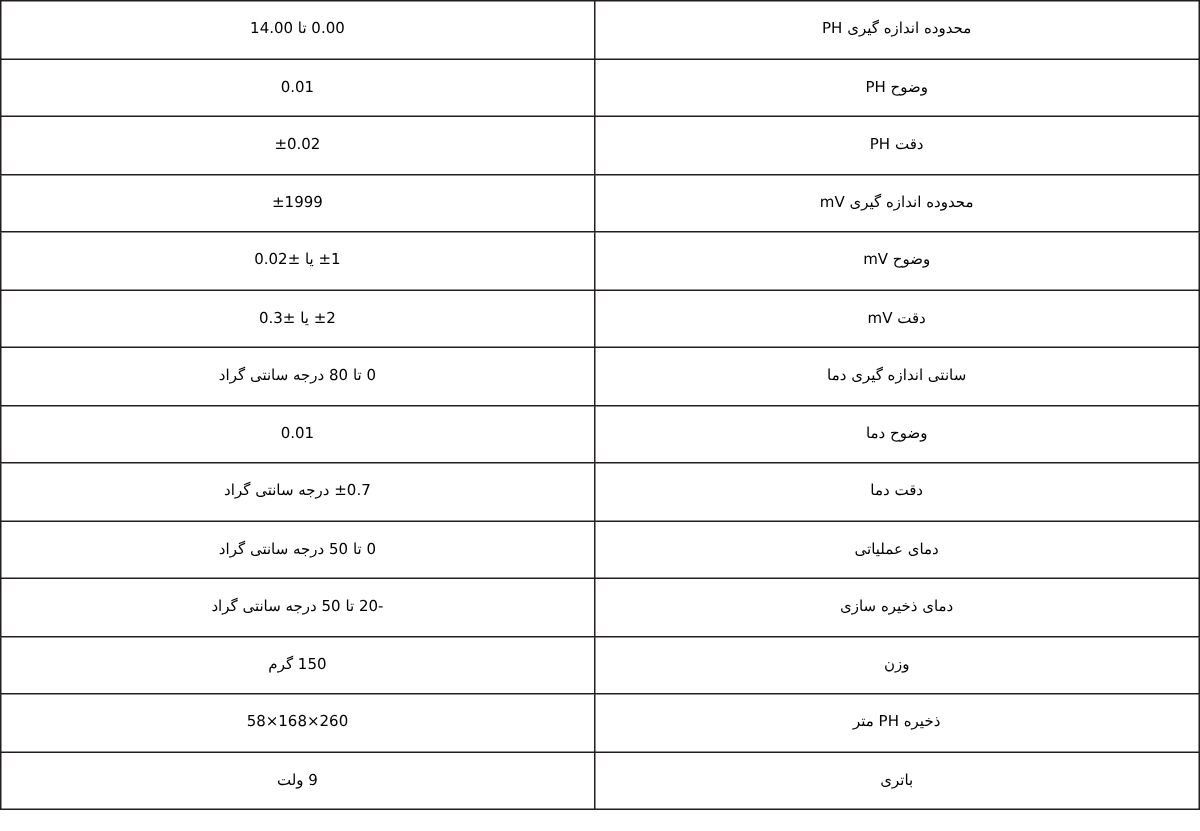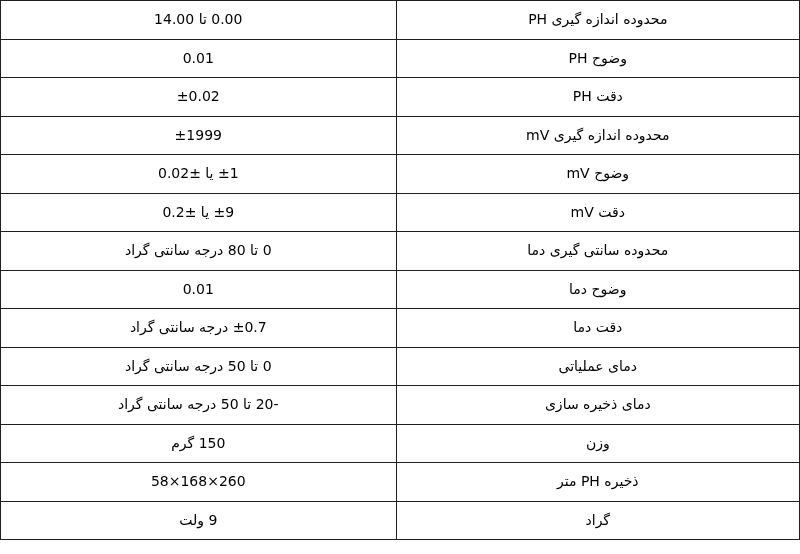--- a/index.html
+++ b/index.html
@@ -20,21 +20,21 @@
     table-layout: fixed;
     direction: rtl;
   }
   .spec-table tr {
     height: 38.5px;
   }
   .spec-table td {
     border: 1px solid #231f20;
     text-align: center;
     vertical-align: middle;
-    font-size: 14px;
+    font-size: 10px;
     line-height: 1.35;
     padding: 2px 2px;
     white-space: nowrap;
   }
   .col-label {
     width: 50.5%;
   }
   .col-value {
     width: 49.5%;
   }
@@ -63,24 +63,24 @@
     <tr>
       <td class="col-label">محدوده اندازه گیری mV</td>
       <td class="col-value val">±1999</td>
     </tr>
     <tr>
       <td class="col-label">وضوح mV</td>
       <td class="col-value val">±1  یا  ±0.02</td>
     </tr>
     <tr>
       <td class="col-label">دقت mV</td>
-      <td class="col-value val">±9  یا  ±0.2</td>
+      <td class="col-value val">±2  یا  ±0.3</td>
     </tr>
     <tr>
-      <td class="col-label">محدوده سانتی گیری دما</td>
+      <td class="col-label">سانتی اندازه گیری دما</td>
       <td class="col-value val">0 تا 80 درجه سانتی گراد</td>
     </tr>
     <tr>
       <td class="col-label">وضوح دما</td>
       <td class="col-value val">0.01</td>
     </tr>
     <tr>
       <td class="col-label">دقت دما</td>
       <td class="col-value val">±0.7 درجه سانتی گراد</td>
     </tr>
@@ -94,17 +94,17 @@
     </tr>
     <tr>
       <td class="col-label">وزن</td>
       <td class="col-value val">150 گرم</td>
     </tr>
     <tr>
       <td class="col-label">ذخیره PH متر</td>
       <td class="col-value val">260×168×58</td>
     </tr>
     <tr>
-      <td class="col-label">گراد</td>
+      <td class="col-label">باتری</td>
       <td class="col-value val">9 ولت</td>
     </tr>
   </tbody>
 </table>
 
 </body></html>

